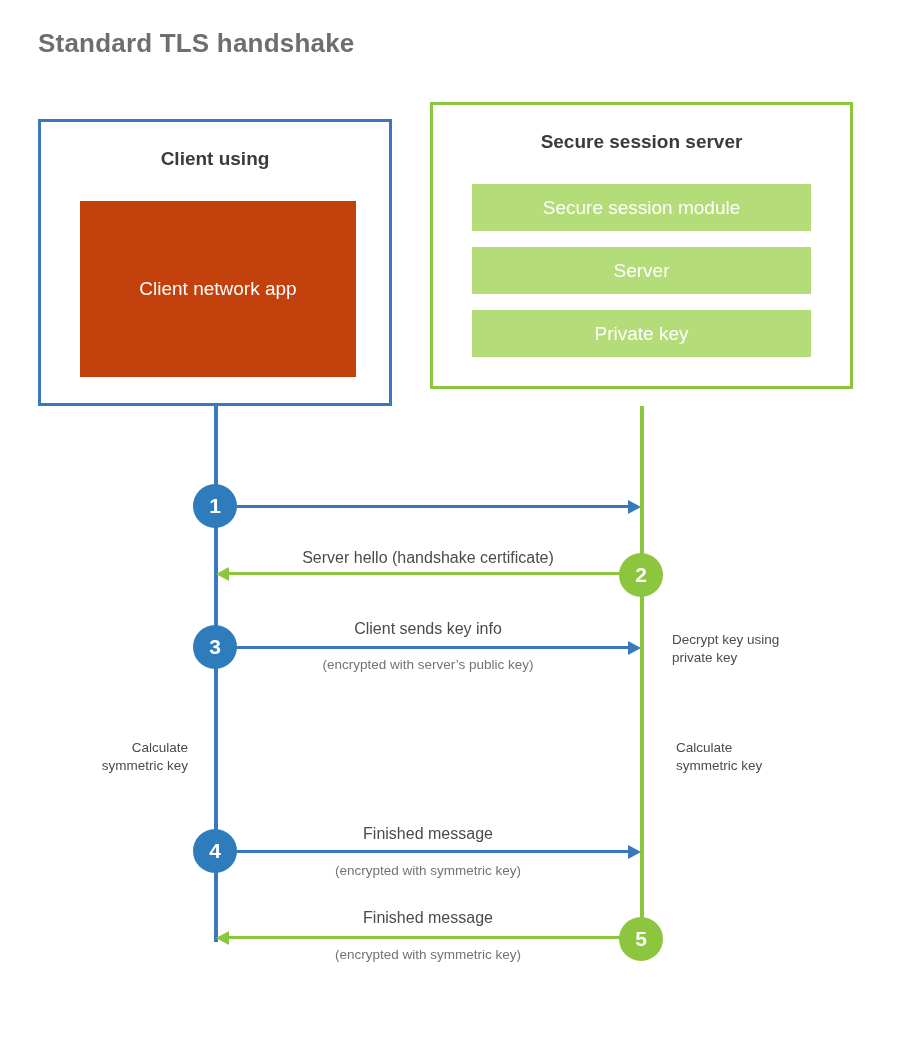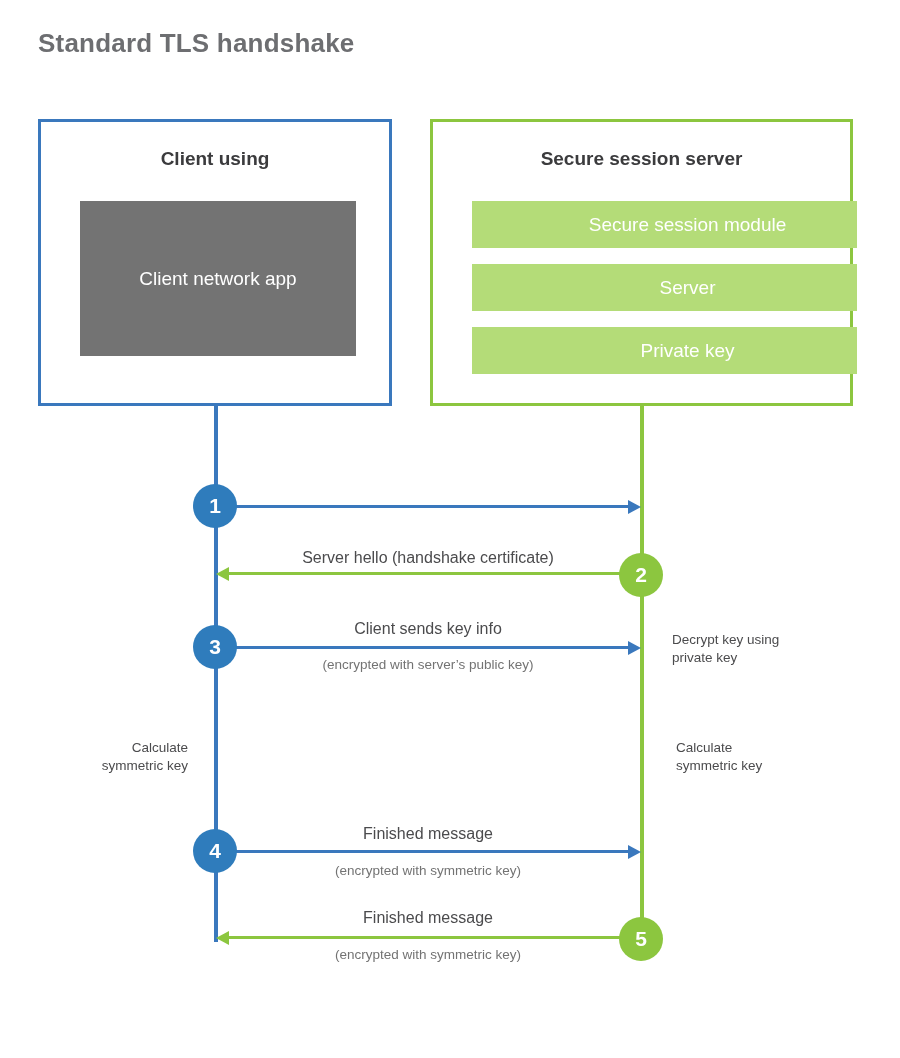--- a/index.html
+++ b/index.html
@@ -39,21 +39,21 @@
   }
   #client-box {
     left: 38px;
     top: 119px;
     width: 354px;
     height: 287px;
     border: 3px solid #3a78bd;
   }
   #server-box {
     left: 430px;
-    top: 119px;
+    top: 102px;
     width: 423px;
     height: 287px;
     border: 3px solid #8cc63f;
   }
   .party-title {
     position: absolute;
     left: 0;
     right: 0;
     top: 26px;
     text-align: center;
@@ -61,22 +61,22 @@
     font-weight: bold;
     color: #3b3b3d;
   }
 
   
   #client-app-block {
     position: absolute;
     left: 39px;
     top: 79px;
     width: 276px;
-    height: 155px;
-    background: #737373;
+    height: 176px;
+    background: #c2410c;
     display: flex;
     align-items: center;
     justify-content: center;
   }
   #client-app-block .block-label {
     color: #ffffff;
     font-size: 19px;
     font-weight: 400;
     text-align: center;
     line-height: 1.35;
@@ -86,21 +86,20 @@
   
   .server-bar {
     position: absolute;
     left: 39px;
     width: 339px;
     height: 47px;
     background: #b4dc78;
     display: flex;
     align-items: center;
     justify-content: center;
-    padding-left: 46px;
   }
   .server-bar .block-label {
     color: #ffffff;
     font-size: 19px;
     font-weight: 400;
     text-align: center;
   }
   #server-bar-0 { top: 79px; }
   #server-bar-1 { top: 142px; }
   #server-bar-2 { top: 205px; }

